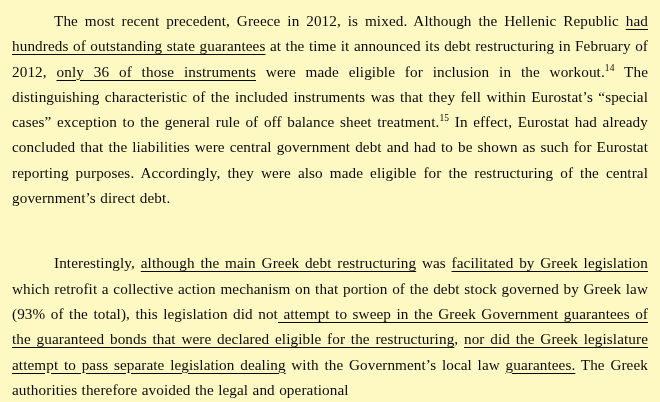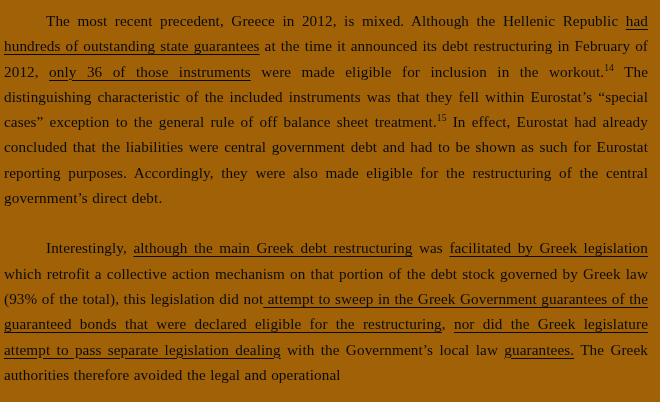--- a/index.html
+++ b/index.html
@@ -10,35 +10,35 @@
   body {
     width: 660px;
     height: 402px;
     overflow: hidden;
     font-family: "Liberation Serif", serif;
   }
   .page {
     position: relative;
     width: 660px;
     height: 402px;
-    background: #a16207;
+    background: #fef9c3;
     box-sizing: border-box;
-    padding: 8px 12px 0 4px;
+    padding: 8px 12px 0 12px;
   }
   .para {
     font-size: 15.2px;
     line-height: 25.3px;
     text-align: justify;
     color: #0a0a0a;
     margin: 0;
     letter-spacing: 0.1px;
     word-spacing: 0.5px;
   }
   .para + .para {
-    margin-top: 25px;
+    margin-top: 40px;
   }
   .indent {
     display: inline-block;
     width: 42px;
   }
   .u {
     text-decoration: underline;
     text-decoration-thickness: 1.3px;
     text-underline-offset: 2.5px;
   }

